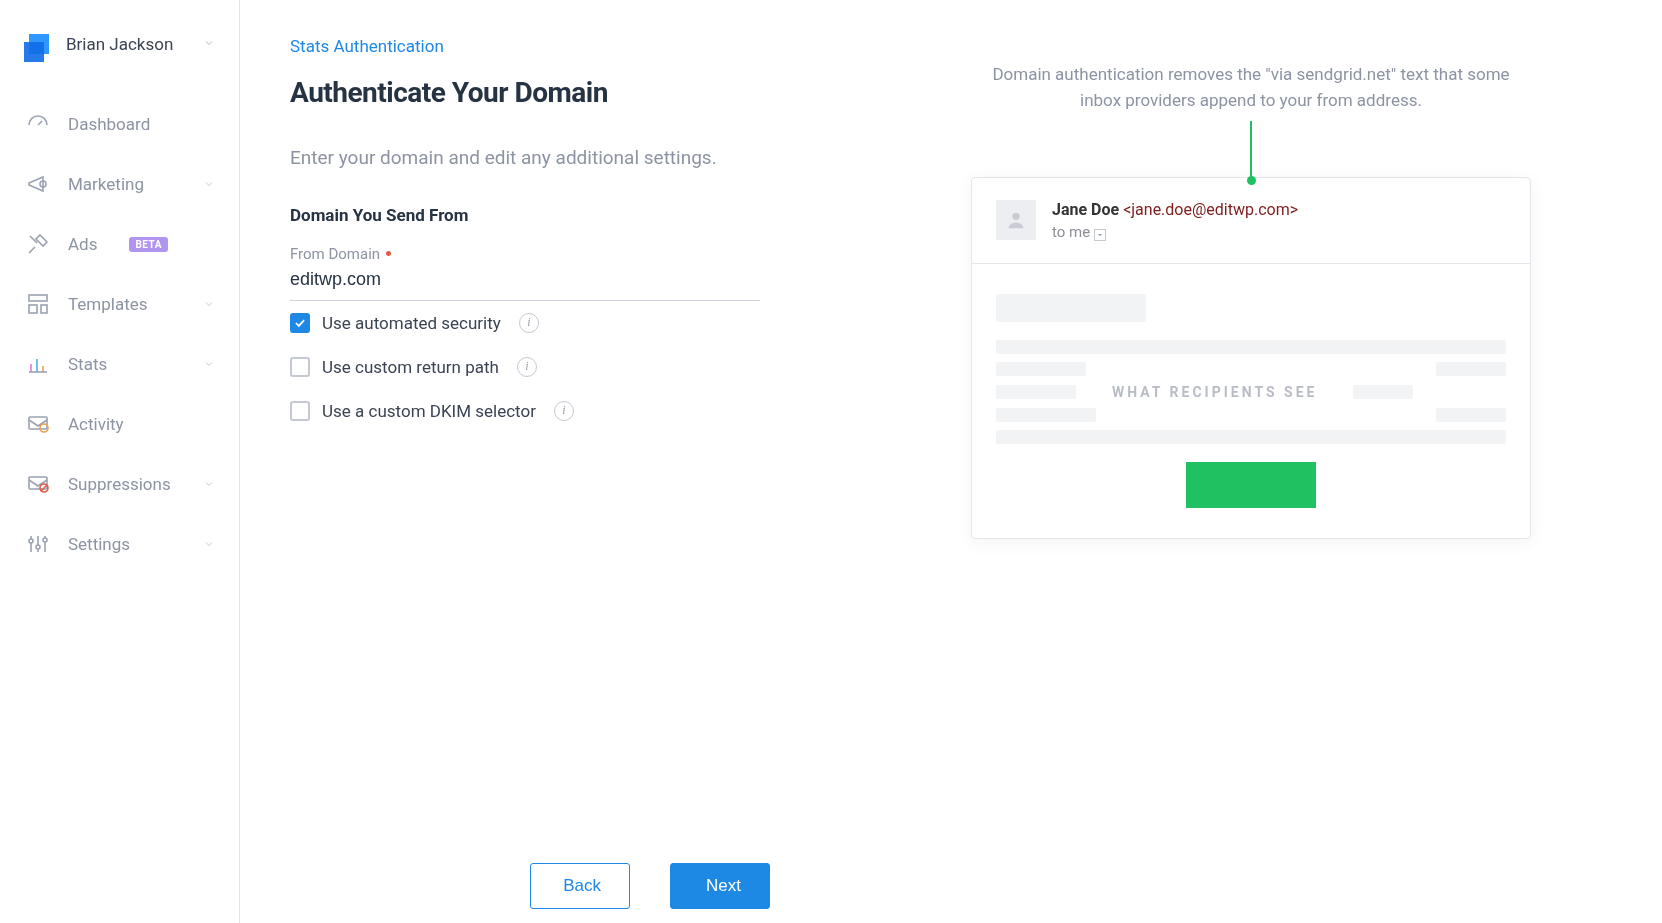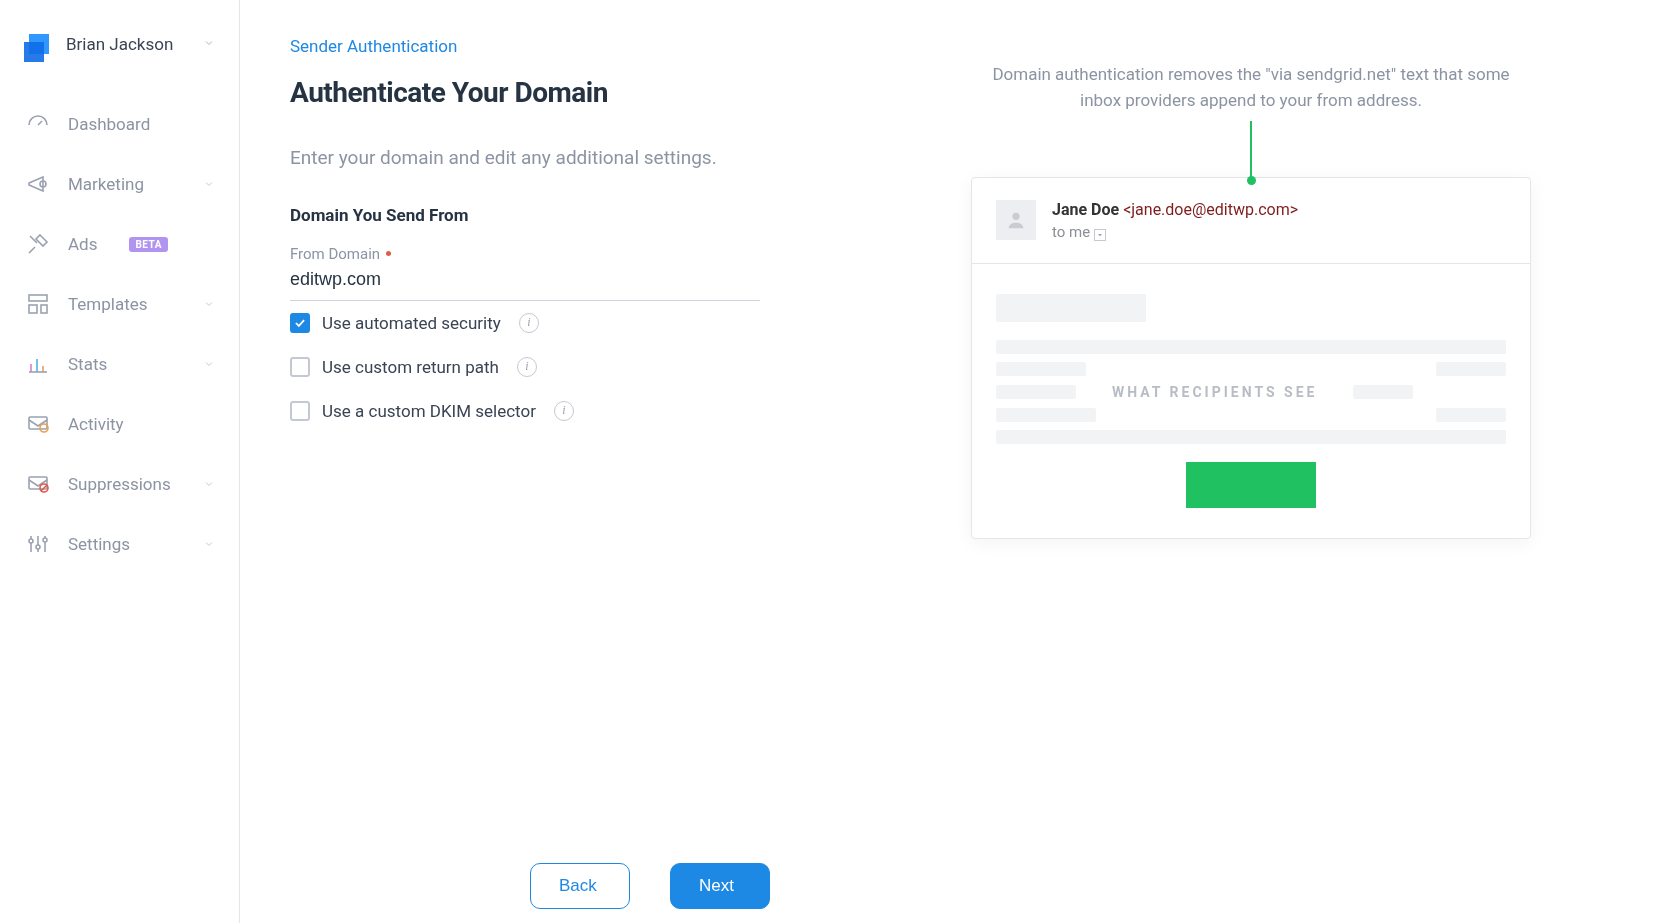--- a/index.html
+++ b/index.html
@@ -61,21 +61,21 @@
   .sender-email{color:#7f1d1d;}
   .recip-row{color:#8c8f96;font-size:15px;display:flex;align-items:flex-end;gap:4px;}
   .tiny-caret{width:12px;height:12px;border:1px solid #c5c9d2;display:inline-flex;align-items:center;justify-content:center;}
   .preview-body{padding:30px 24px 30px;}
   .ph{background:#f2f3f5;border-radius:2px;}
   .ph-row{display:flex;gap:36px;align-items:center;margin:8px 0;}
   .watermark{color:#b8bcc5;font-weight:700;letter-spacing:3px;font-size:14px;white-space:nowrap;}
   .cta{background:var(--green);width:130px;height:46px;margin:18px auto 0;}
   
   .footer-btns{position:absolute;left:290px;bottom:14px;display:flex;gap:40px;}
-  .btn{font-size:17px;padding:12px 28px;border-radius:10px;cursor:pointer;border:1.5px solid;min-width:100px;text-align:left;}
+  .btn{font-size:17px;padding:12px 28px;border-radius:3px;cursor:pointer;border:1.5px solid;min-width:100px;text-align:right;}
   .btn-outline{background:#fff;color:var(--accent);border-color:var(--accent);}
   .btn-primary{background:var(--accent);color:#fff;border-color:var(--accent);}
 </style>
 </head>
 <body>
 
 <div class="app">
 
   <aside class="sidebar">
     <div class="user-switcher">
@@ -189,21 +189,21 @@
         <span class="nav-label">Settings</span>
         <span class="chev"><svg width="12" height="12" viewBox="0 0 24 24" fill="none" stroke="currentColor" stroke-width="2">
               <polyline points="6 9 12 15 18 9"></polyline>
             </svg></span>
       </li>
     </ul>
   </aside>
 
   <main class="main">
     <div class="col-left">
-      <div class="eyebrow">Sender Authentication</div>
+      <div class="eyebrow">Stats Authentication</div>
       <h1 class="page-title">Authenticate Your Domain</h1>
       <p class="intro">Enter your domain and edit any additional settings.</p>
 
       <div class="section-title">Domain You Send From</div>
 
       <label class="field-label">
         <span>From Domain</span>
         <span class="req"></span>
       </label>
       <input class="text-input" value="editwp.com" style="">

